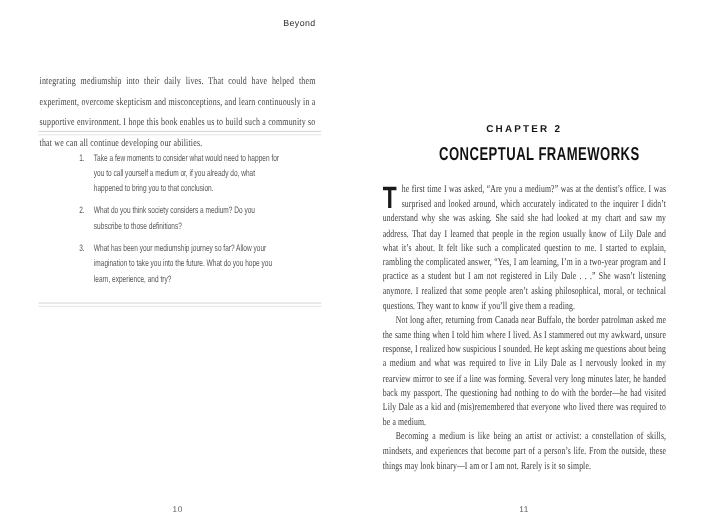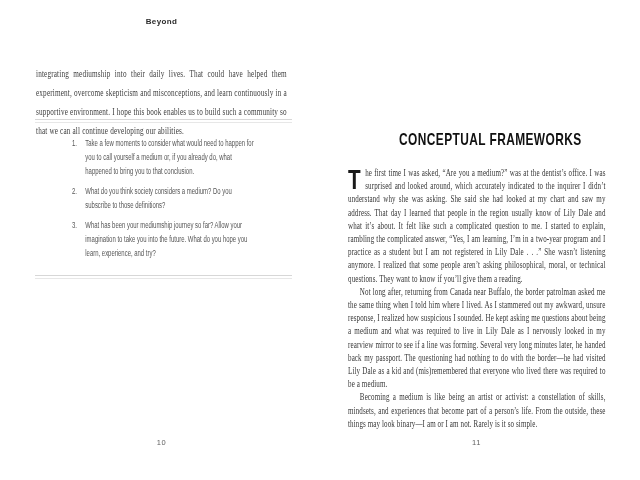--- a/index.html
+++ b/index.html
@@ -14,23 +14,23 @@
   .page{position:absolute;top:0;height:480px;}
   .page-left{left:36px;width:251px;}
   .page-right{left:348px;width:257px;}
 
   
   .squeeze{transform-origin:0 0;display:block;}
 
   
   .running-head{
     position:absolute;top:17px;left:0;width:100%;
-    text-align:center;
+    text-align:right;
     font-family:"Liberation Sans","DejaVu Sans",sans-serif;
-    font-weight:bold;font-size:8px;letter-spacing:.4px;color:#2c2c2c;
+    font-weight:normal;font-size:8px;letter-spacing:.4px;color:#2c2c2c;
   }
   .left-body{position:absolute;top:33px;left:0;width:251px;margin-top:32px;}
   .left-body .squeeze{width:330px;transform:scaleX(0.76);}
   .left-body .text{
     font-size:9.5px;line-height:19px;text-align:justify;
     color:#3d3d3d;letter-spacing:.2px;
   }
 
   .exercise{position:absolute;top:119px;left:-1px;width:257px;}
   .rule{
@@ -43,21 +43,21 @@
   .ex-inner{
     font-family:"Liberation Sans","DejaVu Sans",sans-serif;
     font-size:8.5px;line-height:14px;color:#555555;
   }
   .ex-item{display:flex;margin-bottom:6px;}
   .ex-item:last-child{margin-bottom:0;}
   .ex-num{flex:0 0 19px;}
   .ex-text{flex:1;width:241px;}
 
   .folio{
-    position:absolute;top:438px;left:0;width:100%;
+    position:absolute;top:458px;left:0;width:100%;
     text-align:center;
     font-family:"Liberation Sans","DejaVu Sans",sans-serif;
     font-size:7.5px;letter-spacing:.5px;color:#606060;
   }
 
   
   .chapter-label{
     position:absolute;top:112px;left:0;width:100%;
     text-align:center;
     font-family:"Liberation Sans","DejaVu Sans",sans-serif;
@@ -127,20 +127,21 @@
       </div>
 
       <div class="rule"></div>
     </div>
 
     <div class="folio">10</div>
   </div>
 
   <div class="page page-right">
 
+    <div class="chapter-label">CHAPTER 2</div>
 
     <div class="chapter-title">
       <span class="title-inner">CONCEPTUAL FRAMEWORKS</span>
     </div>
 
     <div class="right-body">
       <div class="squeeze">
         <p><span class="dropcap">T</span><span>he first time I was asked, “Are you a medium?” was at the dentist’s office. I was surprised and looked around, which accurately indicated to the inquirer I didn’t understand why she was asking. She said she had looked at my chart and saw my address. That day I learned that people in the region usually know of Lily Dale and what it’s about. It felt like such a complicated question to me. I started to explain, rambling the complicated answer, “Yes, I am learning, I’m in a two-year program and I practice as a student but I am not registered in Lily Dale . . .” She wasn’t listening anymore. I realized that some people aren’t asking philosophical, moral, or technical questions. They want to know if you’ll give them a reading.</span></p>
         <p class="indent">Not long after, returning from Canada near Buffalo, the border patrolman asked me the same thing when I told him where I lived. As I stammered out my awkward, unsure response, I realized how suspicious I sounded. He kept asking me questions about being a medium and what was required to live in Lily Dale as I nervously looked in my rearview mirror to see if a line was forming. Several very long minutes later, he handed back my passport. The questioning had nothing to do with the border—he had visited Lily Dale as a kid and (mis)remembered that everyone who lived there was required to be a medium.</p>
         <p class="indent">Becoming a medium is like being an artist or activist: a constellation of skills, mindsets, and experiences that become part of a person’s life. From the outside, these things may look binary—I am or I am not. Rarely is it so simple.</p>

